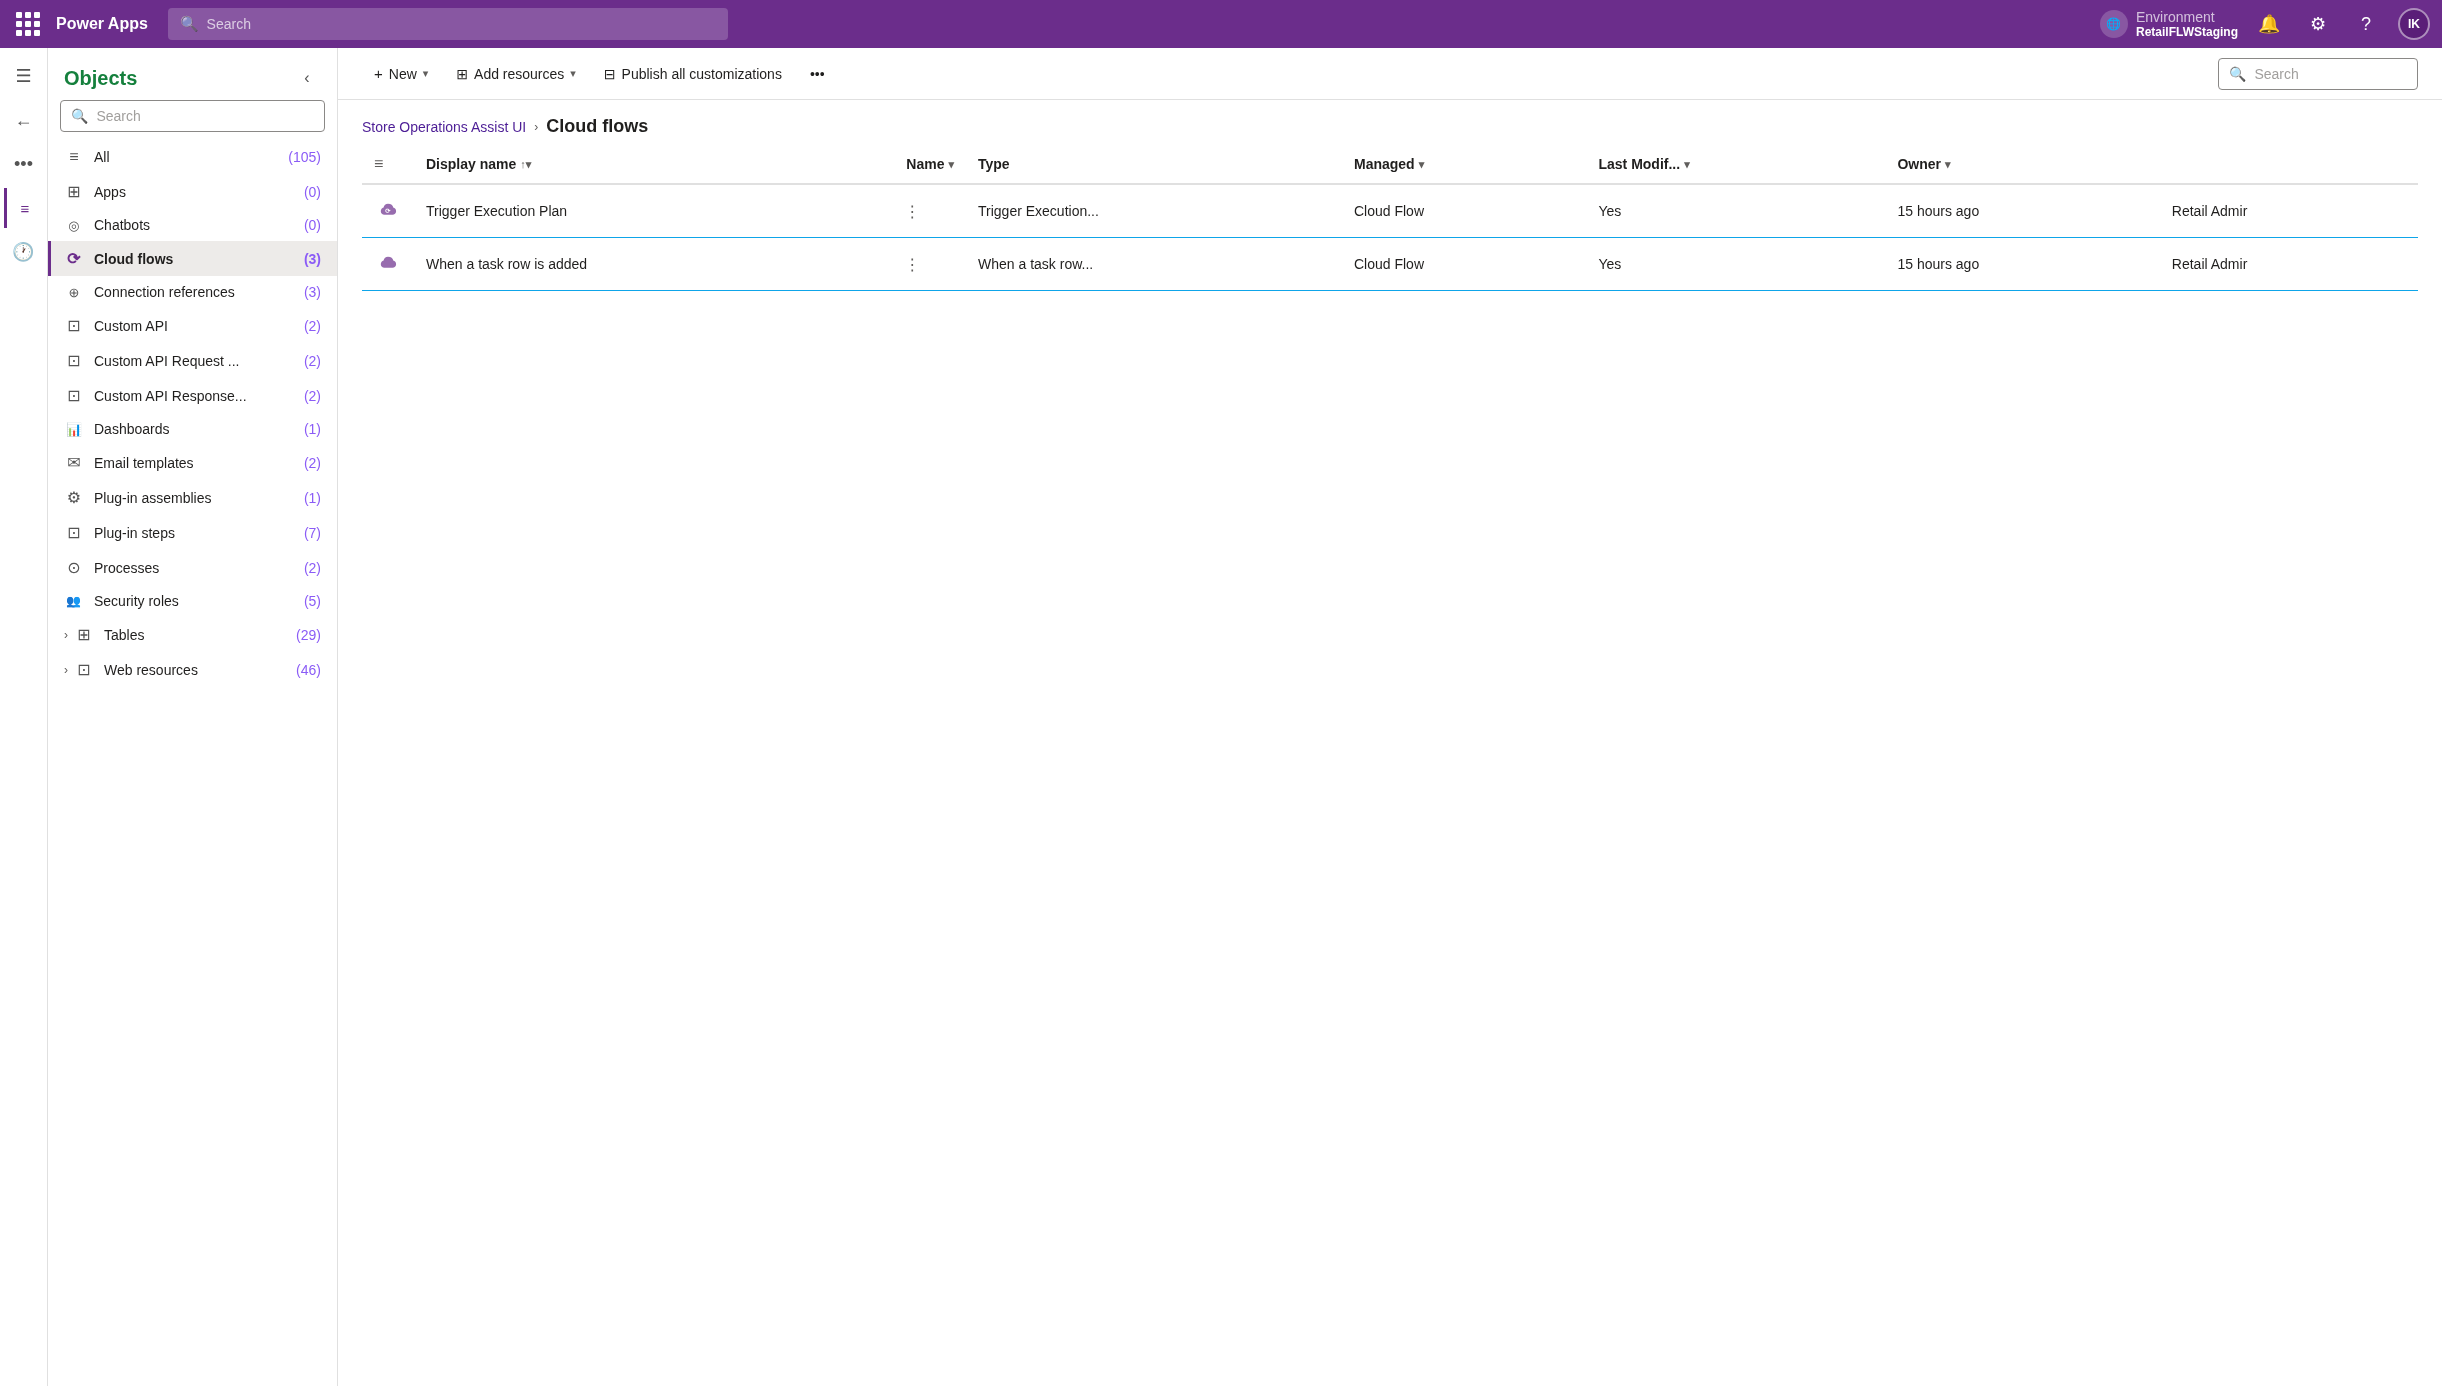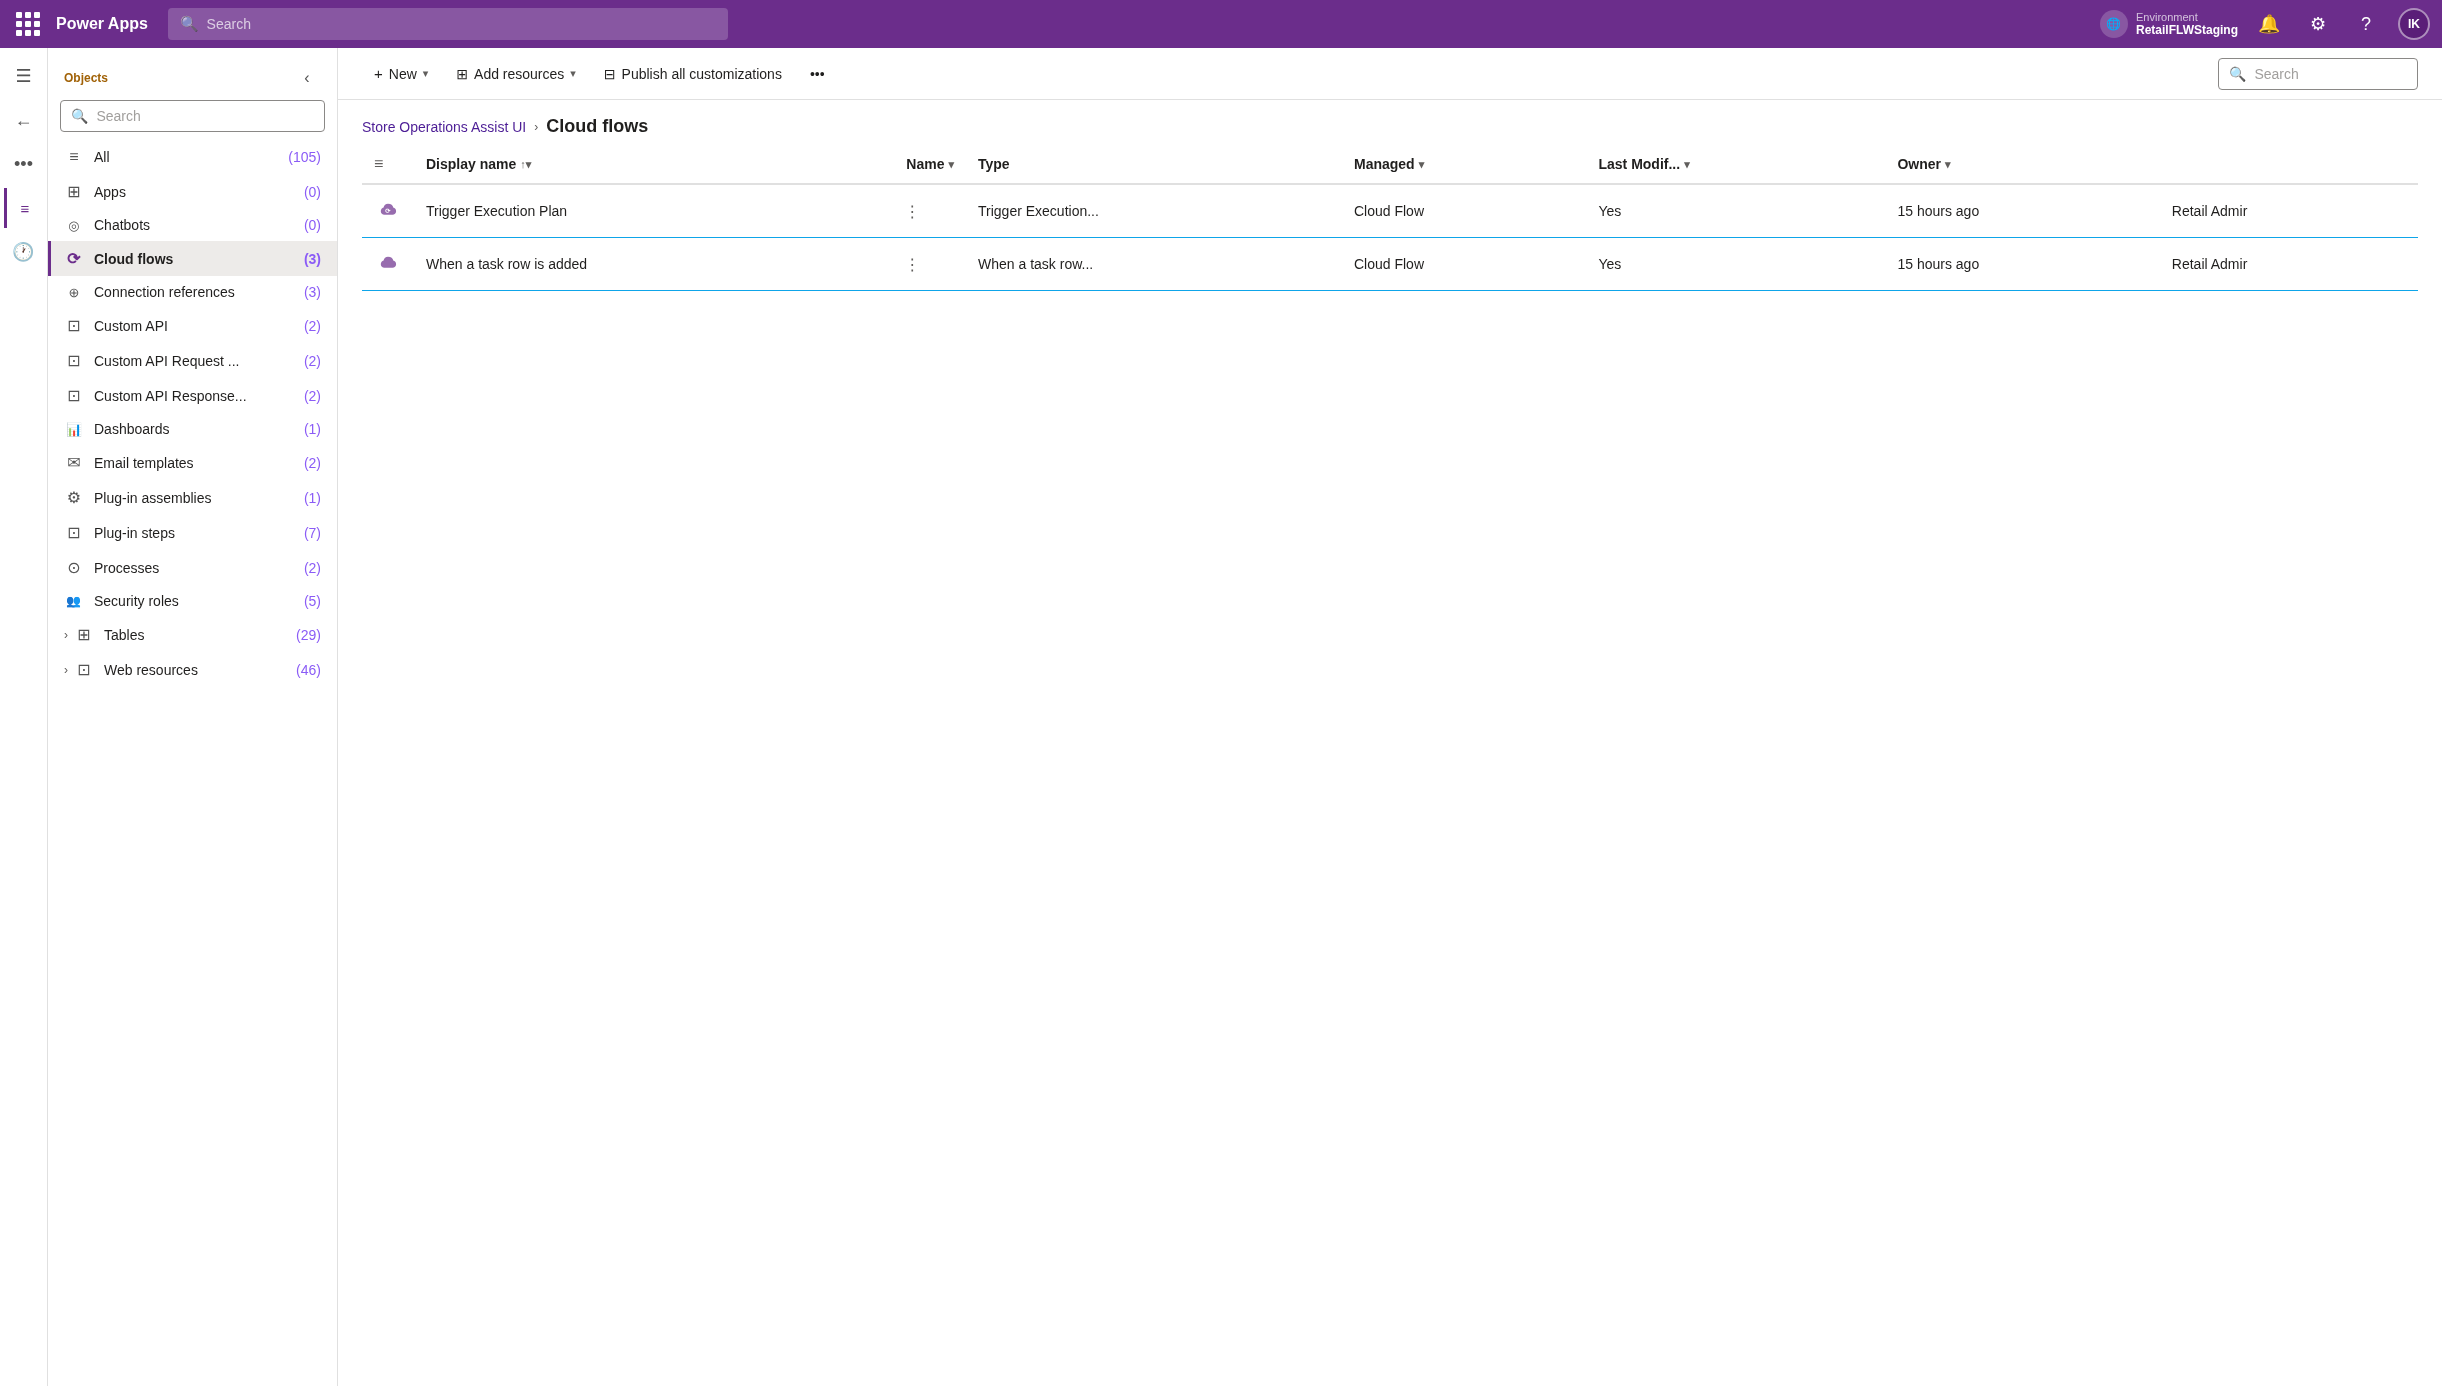--- a/index.html
+++ b/index.html
@@ -38,21 +38,21 @@
       outline: none;
       font-size: 14px;
       width: 100%;
     }
     .search-bar-top input::placeholder { color: rgba(255,255,255,0.7); }
     .nav-spacer { flex: 1; }
     .nav-right { display: flex; align-items: center; gap: 16px; }
     .env-info { display: flex; align-items: center; gap: 8px; cursor: pointer; }
     .env-icon { width: 28px; height: 28px; background: rgba(255,255,255,0.2); border-radius: 50%; display: flex; align-items: center; justify-content: center; font-size: 12px; }
     .env-text { display: flex; flex-direction: column; }
-    .env-label { font-size: 11px; color: rgba(255,255,255,0.7); }
+    .env-label { font-size: 14px; color: rgba(255,255,255,0.7); }
     .env-name { font-size: 12px; color: #fff; font-weight: 700; }
     .nav-icon-btn { width: 32px; height: 32px; display: flex; align-items: center; justify-content: center; cursor: pointer; color: #fff; font-size: 18px; border-radius: 4px; }
     .avatar { width: 32px; height: 32px; border-radius: 50%; background: #5a1e78; border: 2px solid rgba(255,255,255,0.5); display: flex; align-items: center; justify-content: center; font-size: 12px; font-weight: 600; cursor: pointer; }
 
     
     .main-body { display: flex; flex: 1; overflow: hidden; }
 
     
     .icon-rail {
       width: 48px;
@@ -78,21 +78,21 @@
       flex-shrink: 0;
       overflow: hidden;
     }
     .sidebar-header {
       display: flex;
       align-items: center;
       justify-content: space-between;
       padding: 16px 16px 8px 16px;
       flex-shrink: 0;
     }
-    .sidebar-title { font-size: 12px; font-weight: 600; color: #a16207; }
+    .sidebar-title { font-size: 20px; font-weight: 600; color: #15803d; }
     .sidebar-collapse-btn { cursor: pointer; color: #555; font-size: 16px; width: 28px; height: 28px; display: flex; align-items: center; justify-content: center; border-radius: 4px; }
     .sidebar-search {
       margin: 0 12px 8px 12px;
       border: 1px solid #8a8886;
       border-radius: 4px;
       display: flex;
       align-items: center;
       padding: 0 10px;
       height: 32px;
       gap: 8px;

